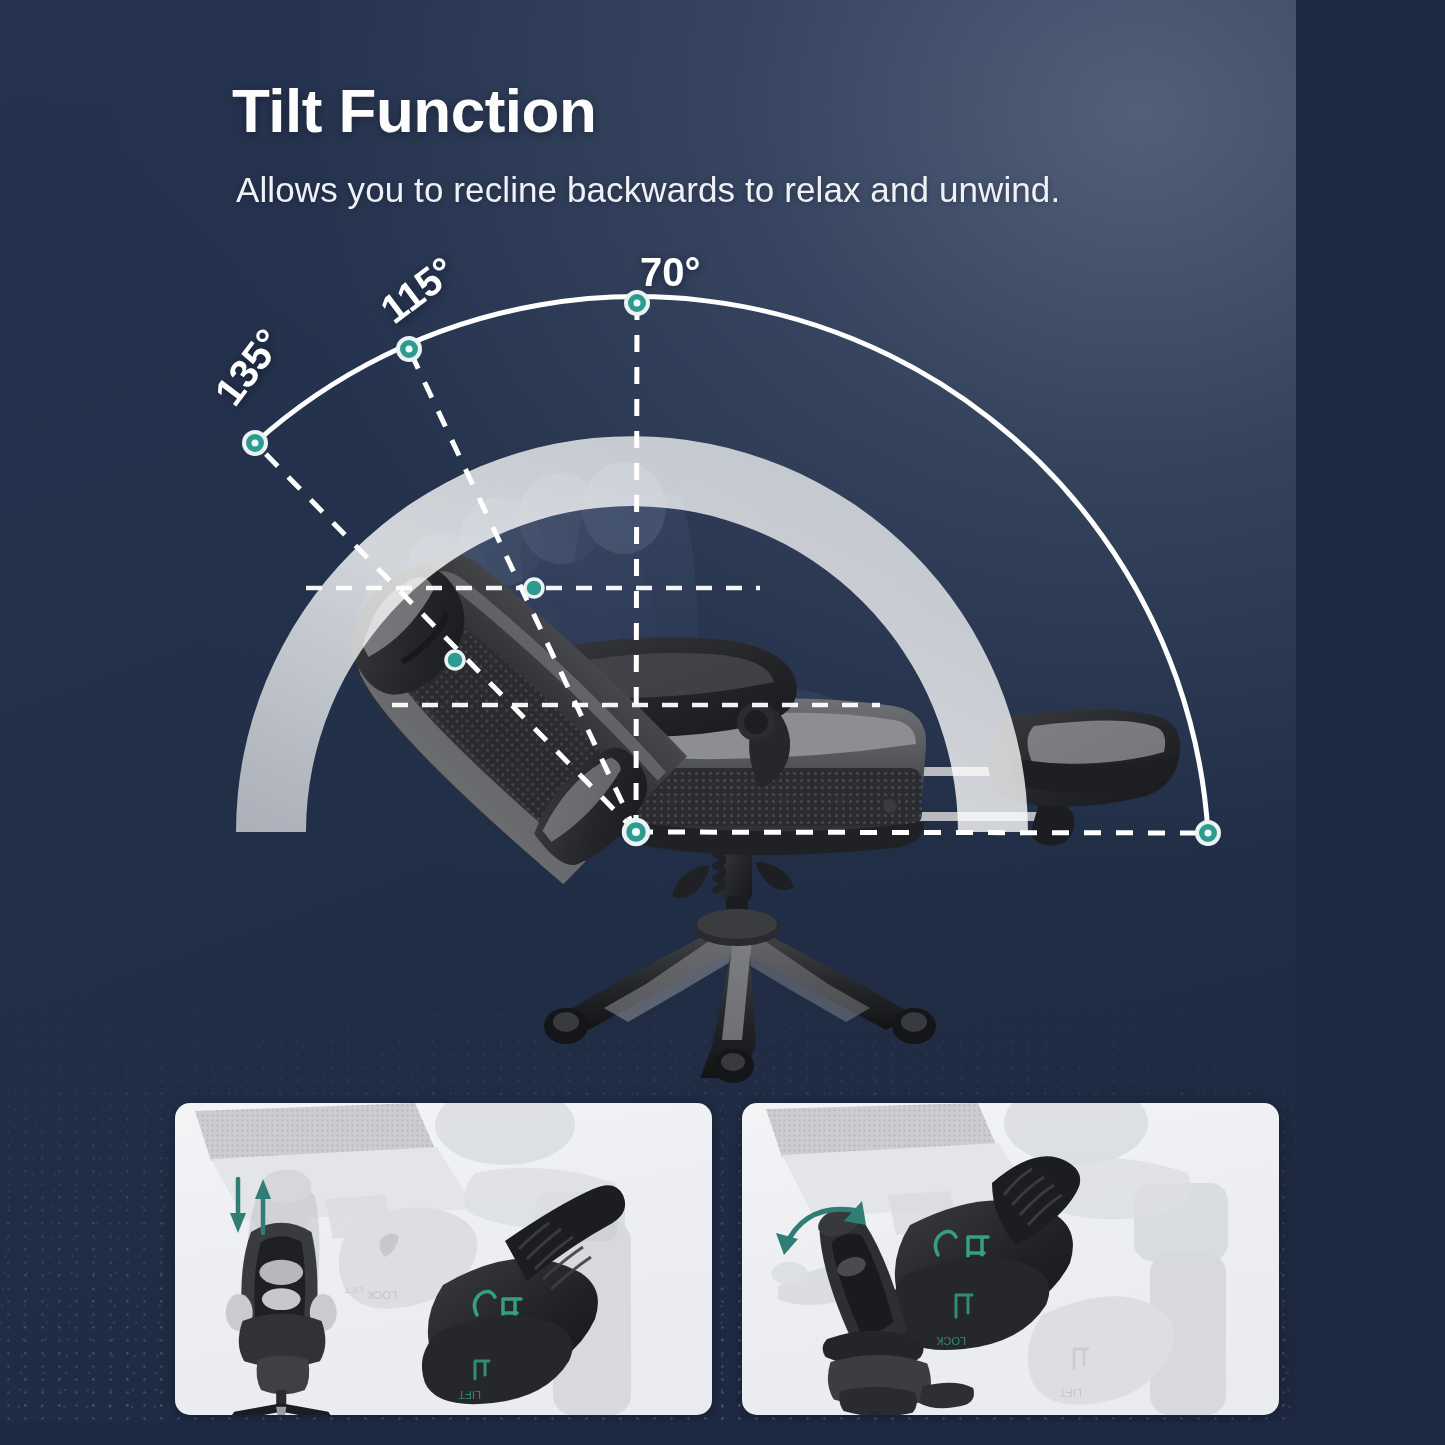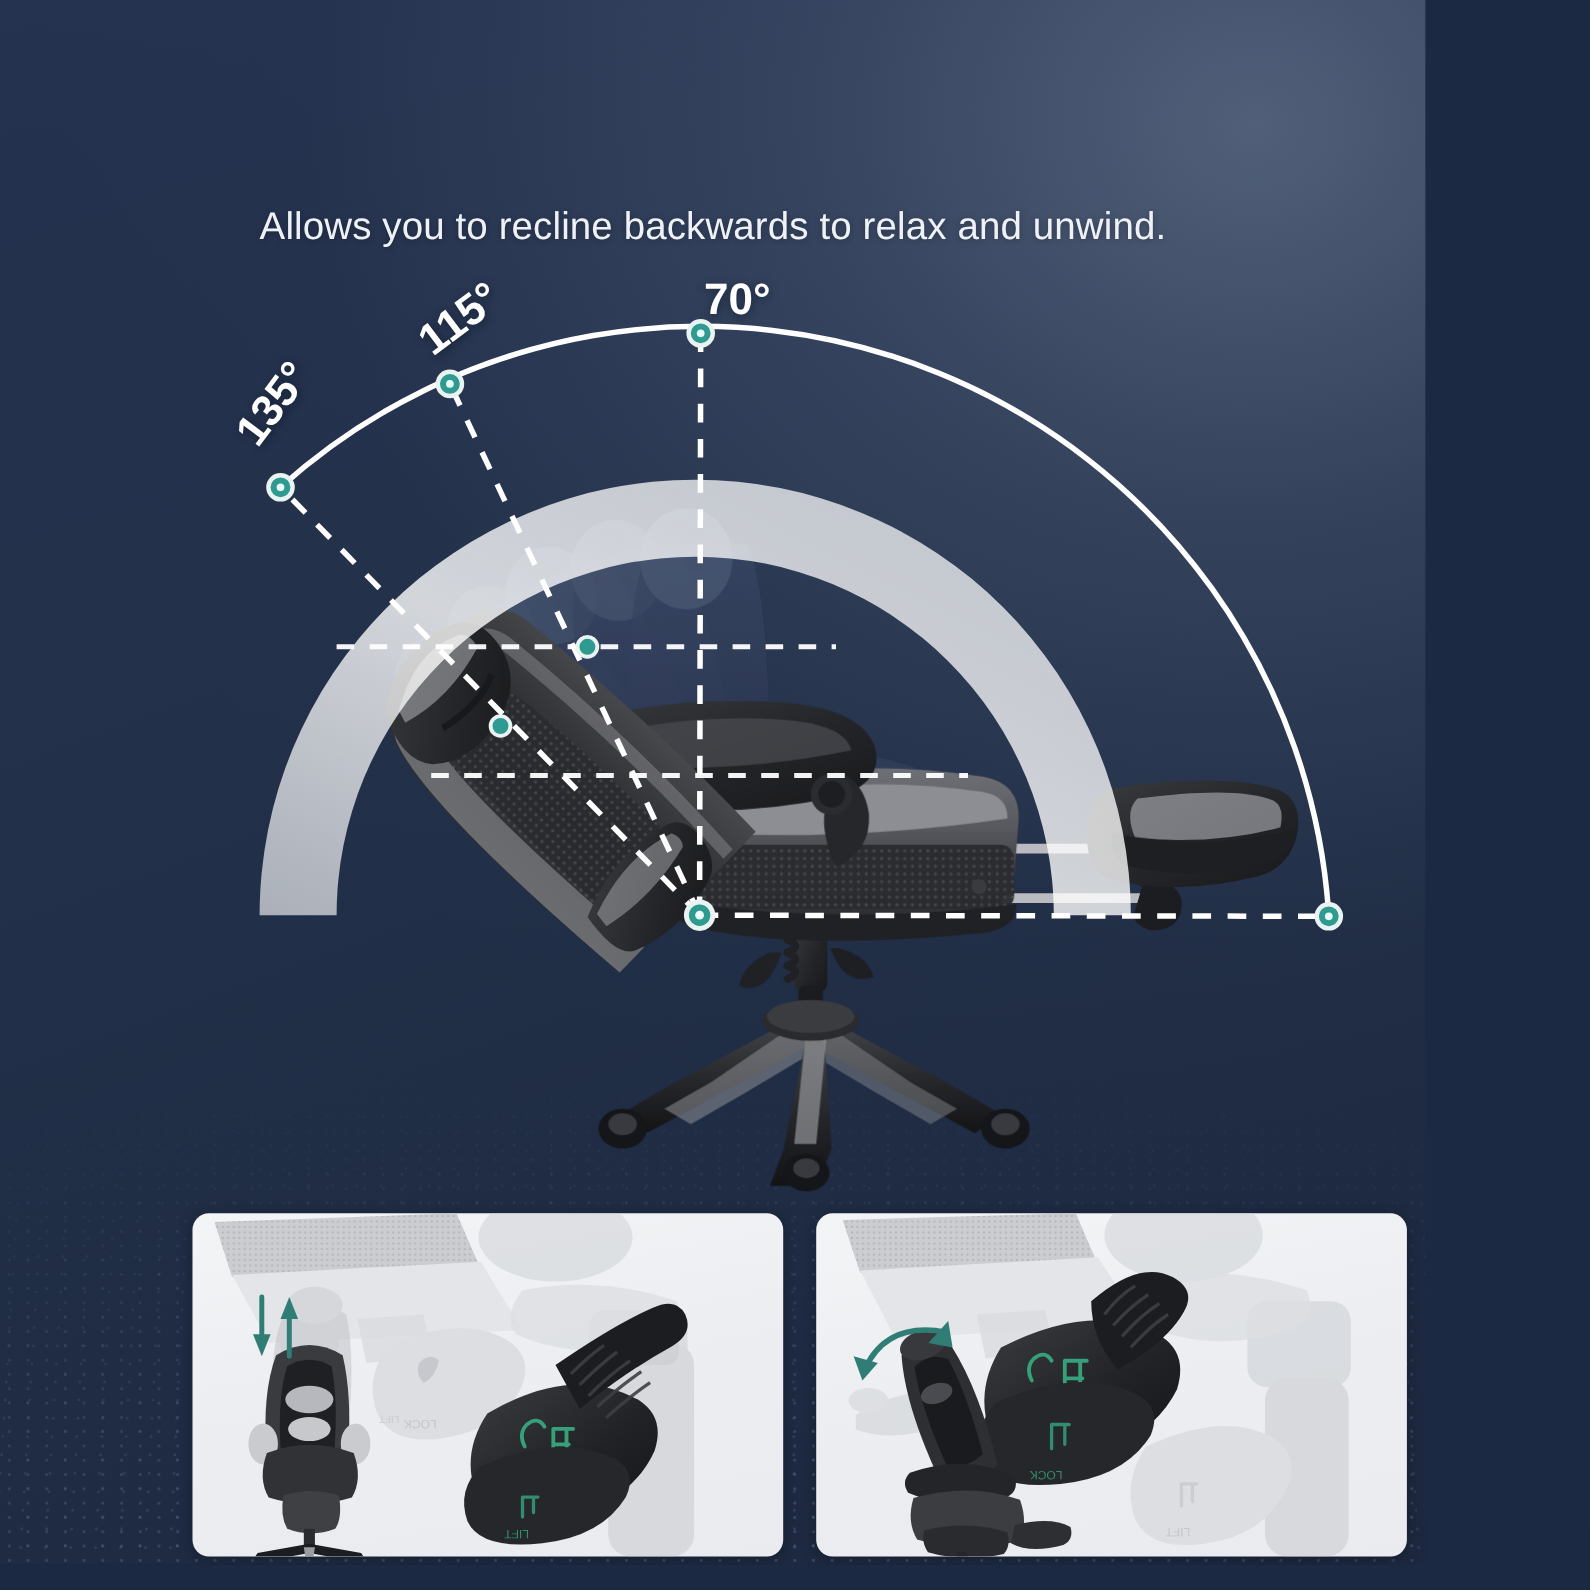--- a/index.html
+++ b/index.html
@@ -32,21 +32,21 @@
     transform:perspective(700px) rotateX(4deg);opacity:.45;
   }
   
   #title{
     position:absolute;left:232px;top:78px;
     font-size:62px;font-weight:700;color:#fdfdfd;letter-spacing:-.5px;
     line-height:1.05;white-space:nowrap;
     text-shadow:0 2px 10px rgba(0,0,0,.35);
   }
   #subtitle{
-    position:absolute;left:236px;top:186px;
+    position:absolute;left:236px;top:170px;
     font-size:35px;font-weight:400;color:#eef1f6;letter-spacing:.1px;
     white-space:nowrap;text-shadow:0 1px 6px rgba(0,0,0,.3);
   }
   
   svg.ov{position:absolute;left:0;top:0;width:1296px;height:1422px;overflow:visible;}
   .ang-label{
     position:absolute;color:#ffffff;font-size:40px;font-weight:700;
     white-space:nowrap;text-shadow:0 2px 8px rgba(10,18,34,.55);
     transform-origin:0 50%;
   }
@@ -293,20 +293,21 @@
           <circle cx="455" cy="660" r="9" fill="#2f9a90"></circle>
             <circle cx="455" cy="660" r="9" fill="none" stroke="#e9f3f2" stroke-width="3.5"></circle>
         </g>
       </g>
     </svg>
 
     <div class="ang-label" style="left:224px;top:378px;transform:rotate(-53deg);">135°</div>
     <div class="ang-label" style="left:386px;top:292px;transform:rotate(-37deg);">115°</div>
     <div class="ang-label" style="left:640px;top:250px;">70°</div>
 
+    <div id="title">Tilt Function</div>
     <div id="subtitle">Allows you to recline backwards to relax and unwind.</div>
 
     <div class="card" id="card-left">
       <svg viewBox="0 0 537 312">
         <defs>
           <linearGradient id="seatBotG" x1="0" y1="0" x2="0" y2="1">
             <stop offset="0%" stop-color="#d2d4d8"></stop>
               <stop offset="100%" stop-color="#b6b8bd"></stop>
           </linearGradient>
           <linearGradient id="leverG" x1="0" y1="0" x2="1" y2="1">

